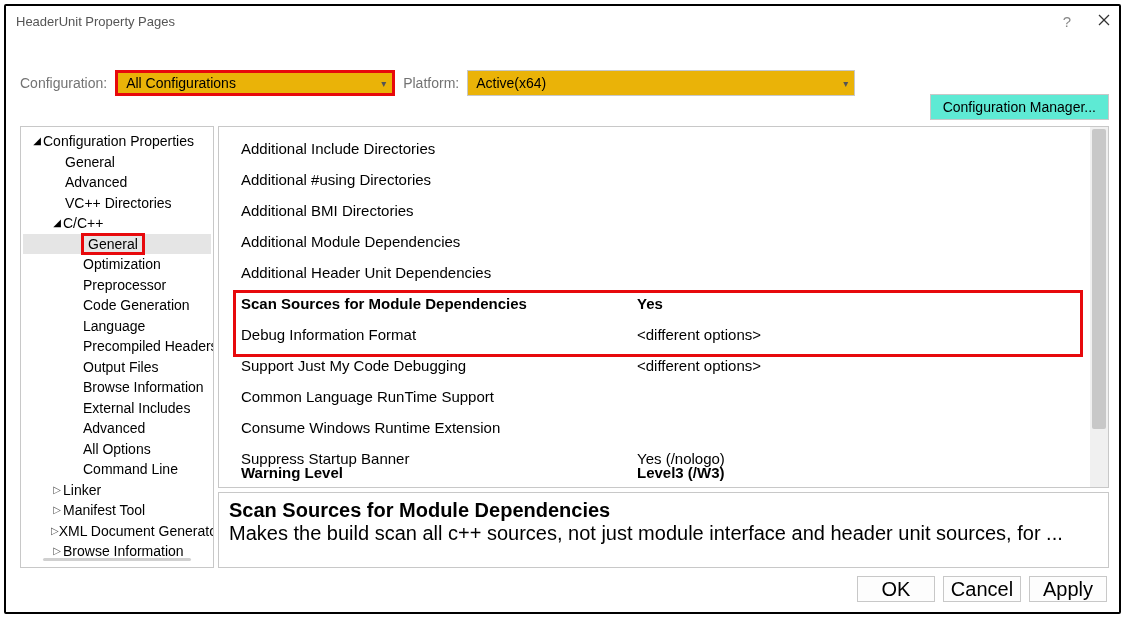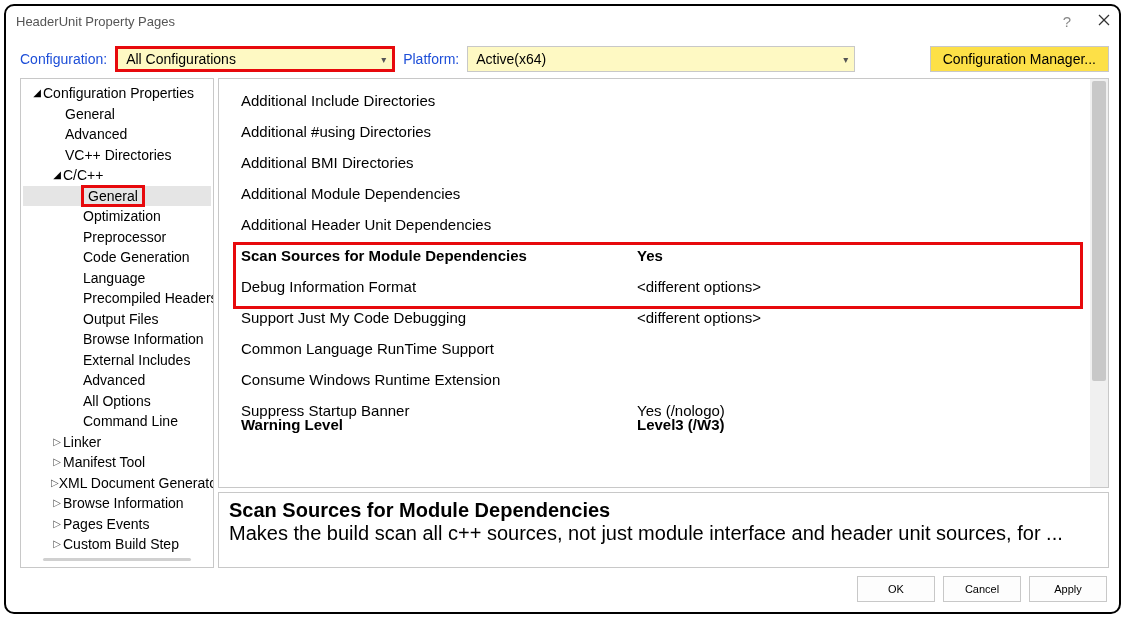--- a/index.html
+++ b/index.html
@@ -9,21 +9,21 @@
     body {
       margin: 0;
       padding: 4px;
       background: #fff;
       width: 1125px;
       height: 618px;
       overflow: hidden;
     }
     .window {
       border: 2px solid #000;
-      border-radius: 10px;
+      border-radius: 2px;
       width: 100%;
       height: 100%;
       display: flex;
       flex-direction: column;
       position: relative;
       overflow: hidden;
     }
     .titlebar {
       display: flex;
       align-items: center;
@@ -47,51 +47,52 @@
       height: 14px;
     }
     .toolbar {
       display: flex;
       align-items: center;
       padding: 10px 10px 6px 14px;
       gap: 8px;
       font-size: 14px;
     }
     .toolbar .lbl {
-      color: #1d4ed8;
+      color: #737373;
     }
     .dropdown {
       display: flex;
       align-items: center;
       justify-content: space-between;
-      background: #fef9c3;
+      background: #eab308;
       border: 1px solid #c8c8c8;
       height: 26px;
       padding: 0 6px 0 8px;
       font-size: 14px;
     }
     .dropdown .chev {
       font-size: 10px;
       color: #555;
     }
     .config-dd {
       width: 280px;
       border: 3px solid #e7090c;
     }
     .platform-dd {
       width: 388px;
       margin-right: 18px;
     }
     .cfg-btn {
-      background: #fde047;
+      background: #5eead4;
       border: 1px solid #c8c8c8;
       height: 26px;
       padding: 0 12px;
       font-size: 14px;
       margin-left: auto;
+      margin-top: 48px;
     }
     .body {
       display: flex;
       flex: 1;
       padding: 0 10px 0 14px;
       gap: 4px;
       min-height: 0;
     }
     
     .tree {
@@ -224,21 +225,21 @@
       display: flex;
       justify-content: flex-end;
       gap: 8px;
       padding: 8px 12px 10px 0;
     }
     .footer button {
       width: 78px;
       height: 26px;
       background: #fdfdfd;
       border: 1px solid #c8c8c8;
-      font-size: 11px;
+      font-size: 20px;
     }
   </style>
 </head>
 <body>
 
 <div class="window">
 
   <div class="titlebar">
     <span>HeaderUnit Property Pages</span>
     <div class="title-right">

